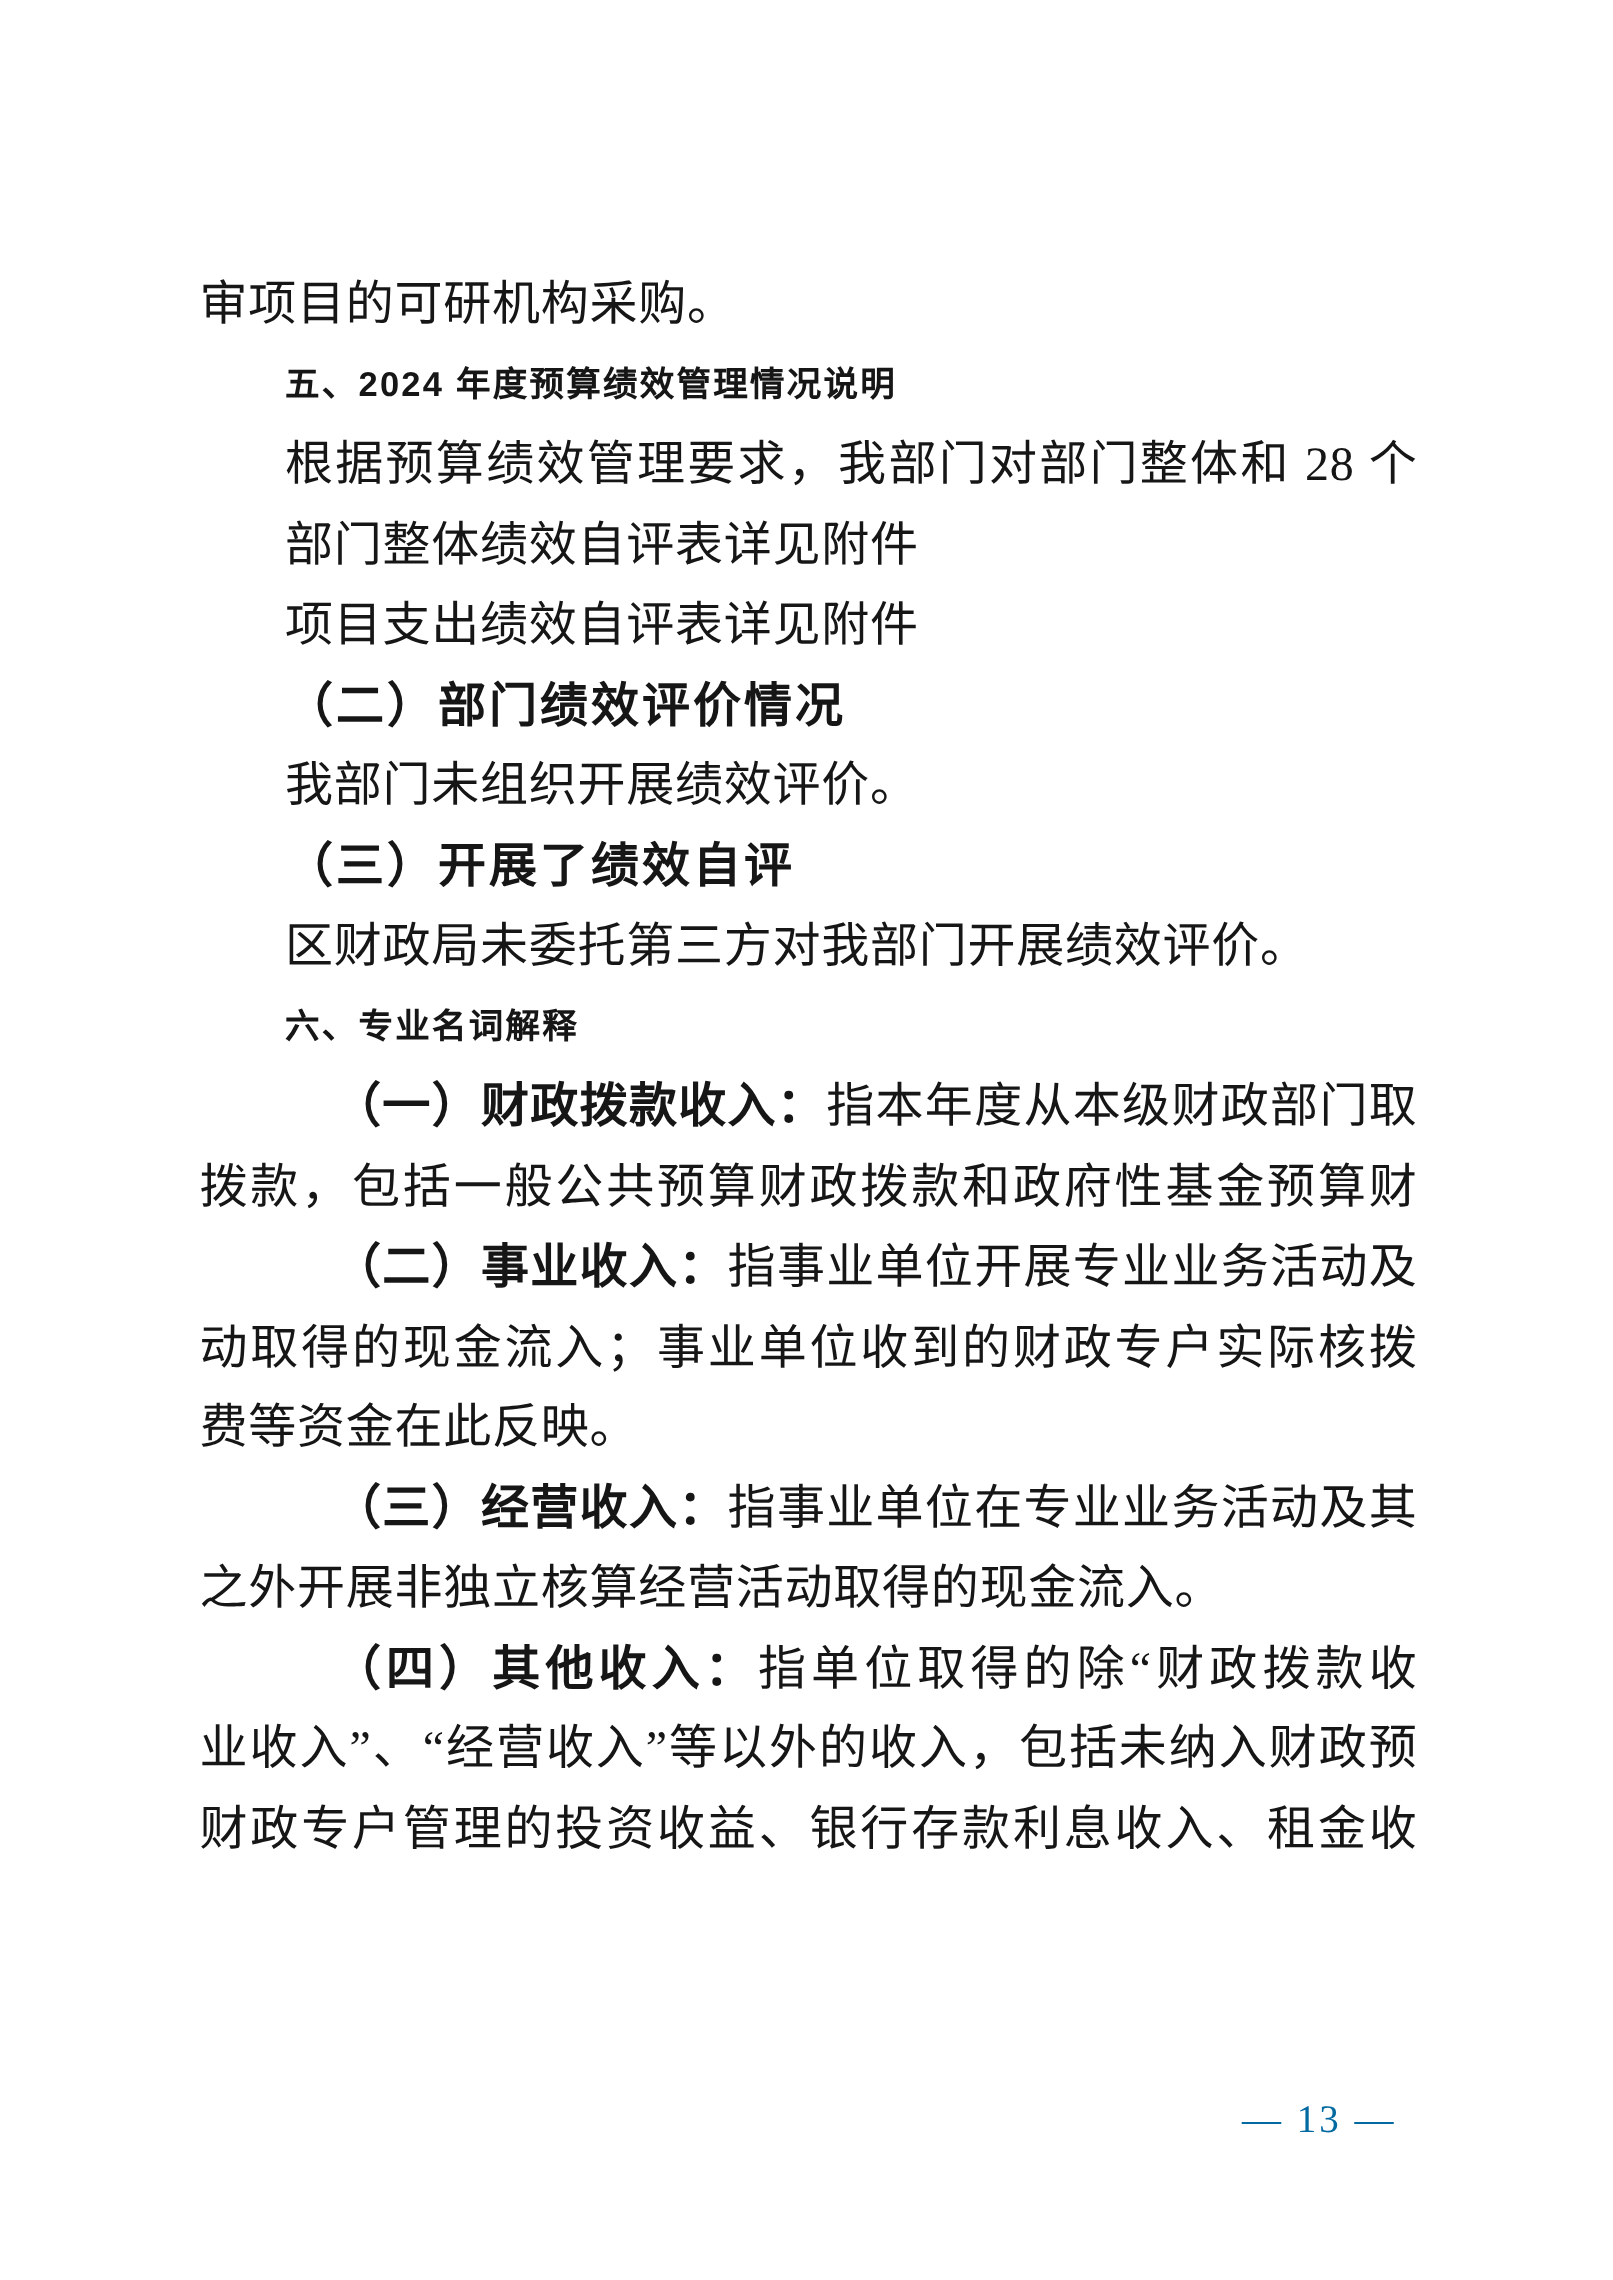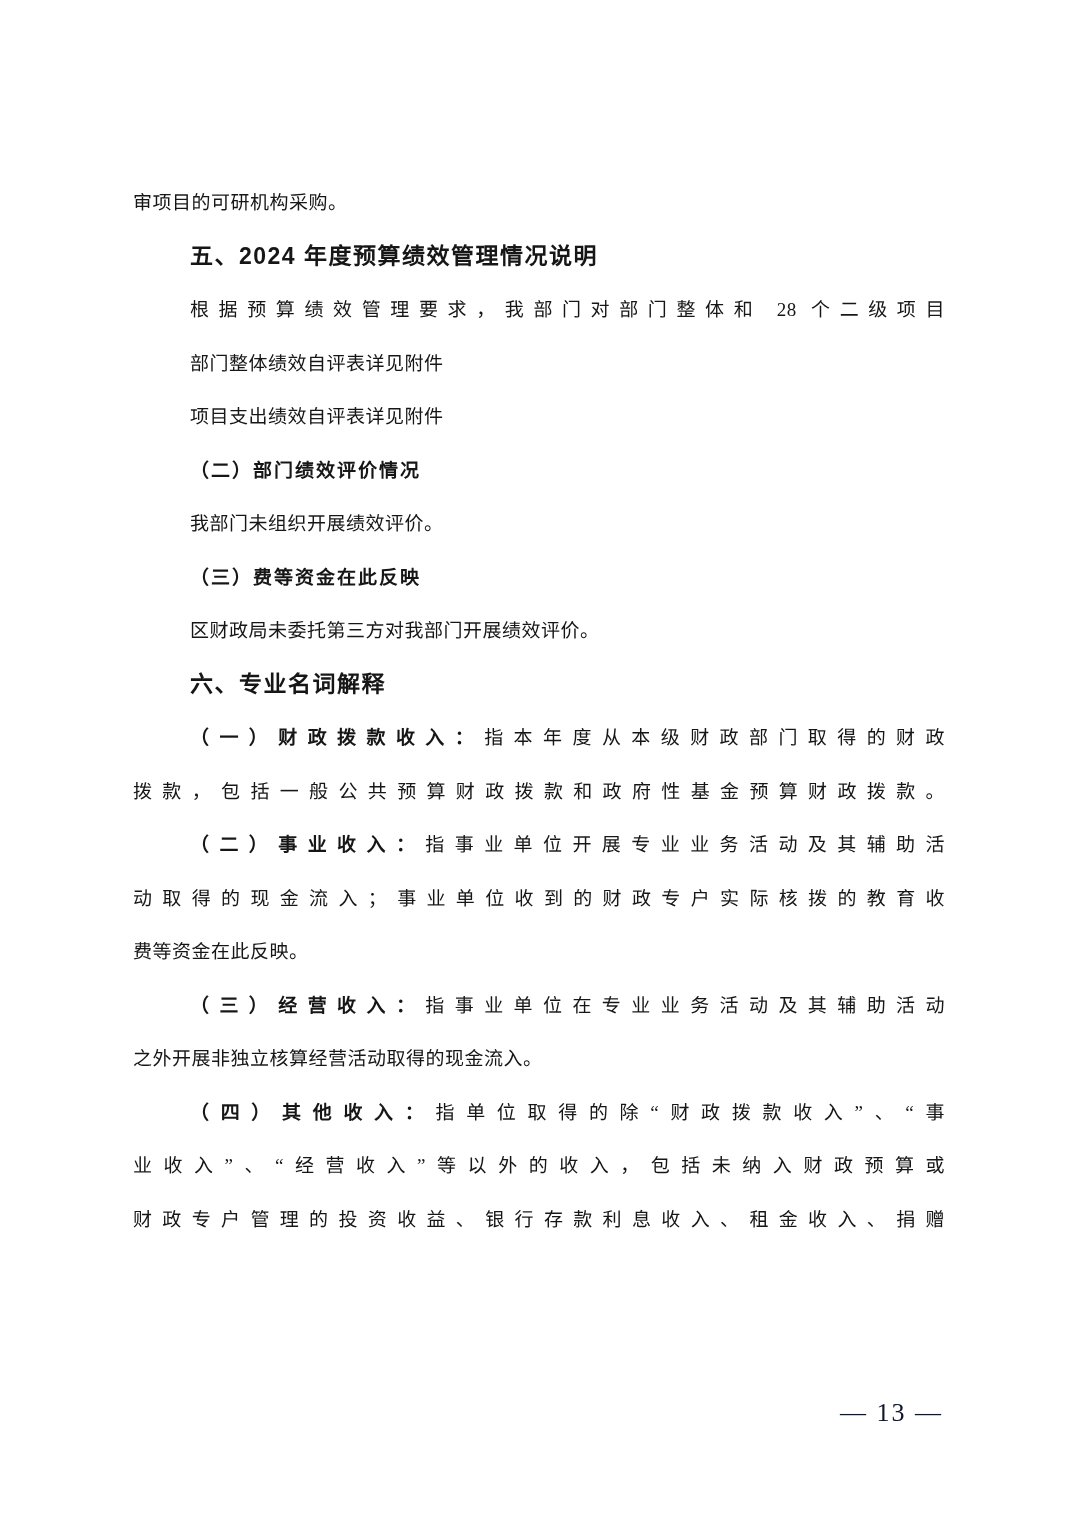--- a/index.html
+++ b/index.html
@@ -18,21 +18,21 @@
   }
   .body-block {
     position: absolute;
     left: 133px;
     top: 176px;
     width: 812px;
   }
   .ln {
     height: 53.5px;
     line-height: 53.5px;
-    font-size: 19px;
+    font-size: 32px;
     letter-spacing: 0.5px;
     white-space: normal;
     overflow: hidden;
   }
   .ind {
     padding-left: 57px;
   }
   .fill {
     text-align: justify;
     text-align-last: justify;
@@ -43,30 +43,31 @@
     font-weight: bold;
     font-size: 23px;
     letter-spacing: 1.5px;
   }
   .h2 {
     font-weight: bold;
     letter-spacing: 2px;
   }
   .lead {
     font-weight: bold;
+    margin-left: 32px;
   }
   .page-footer {
     position: absolute;
     top: 1396px;
-    right: 132px;
+    right: 144px;
     height: 34px;
     line-height: 34px;
     font-size: 26px;
     letter-spacing: 2px;
-    color: #0f172a;
+    color: #0369a1;
   }
 </style>
 </head>
 <body>
 
 <div class="page">
   <div class="body-block">
 
     <div class="ln">审项目的可研机构采购。</div>
 
@@ -74,21 +75,21 @@
 
 
     <div class="ln ind fill">根据预算绩效管理要求，我部门对部门整体和 28 个二级项目</div>
     <div class="ln ind">部门整体绩效自评表详见附件</div>
     <div class="ln ind">项目支出绩效自评表详见附件</div>
 
     <div class="ln ind h2">（二）部门绩效评价情况</div>
 
     <div class="ln ind">我部门未组织开展绩效评价。</div>
 
-    <div class="ln ind h2">（三）费等资金在此反映</div>
+    <div class="ln ind h2">（三）开展了绩效自评</div>
 
     <div class="ln ind">区财政局未委托第三方对我部门开展绩效评价。</div>
 
     <div class="ln ind h1">六、专业名词解释</div>
 
     <div class="ln ind fill"><span class="lead">（一）财政拨款收入：</span><span>指本年度从本级财政部门取得的财政</span></div>
     <div class="ln fill">拨款，包括一般公共预算财政拨款和政府性基金预算财政拨款。</div>
 
     <div class="ln ind fill"><span class="lead">（二）事业收入：</span><span>指事业单位开展专业业务活动及其辅助活</span></div>
     <div class="ln fill">动取得的现金流入；事业单位收到的财政专户实际核拨的教育收</div>

